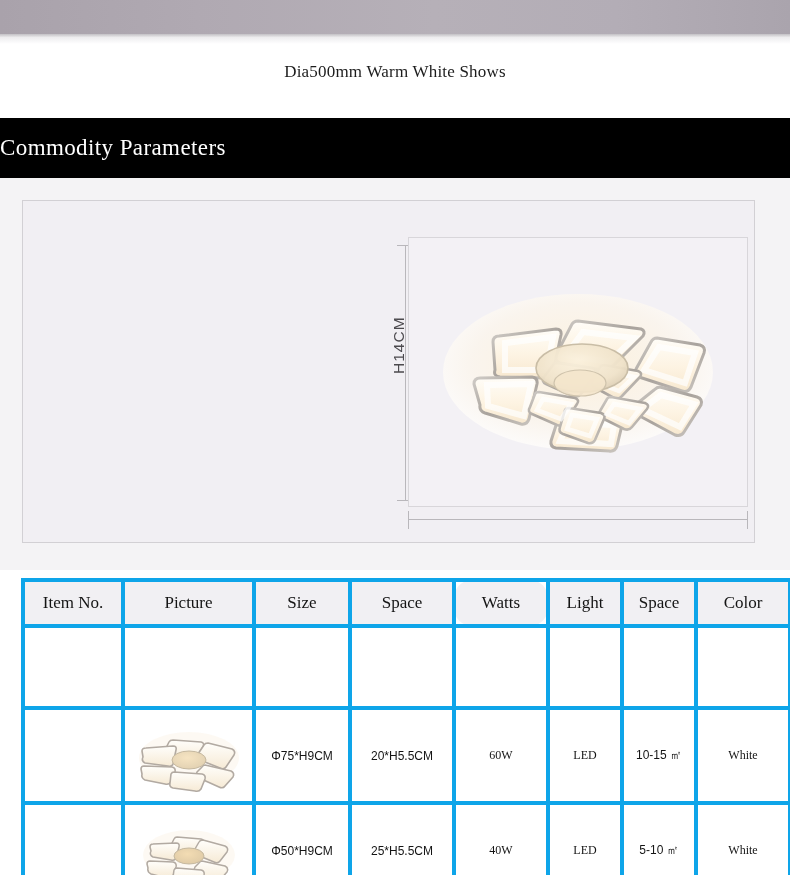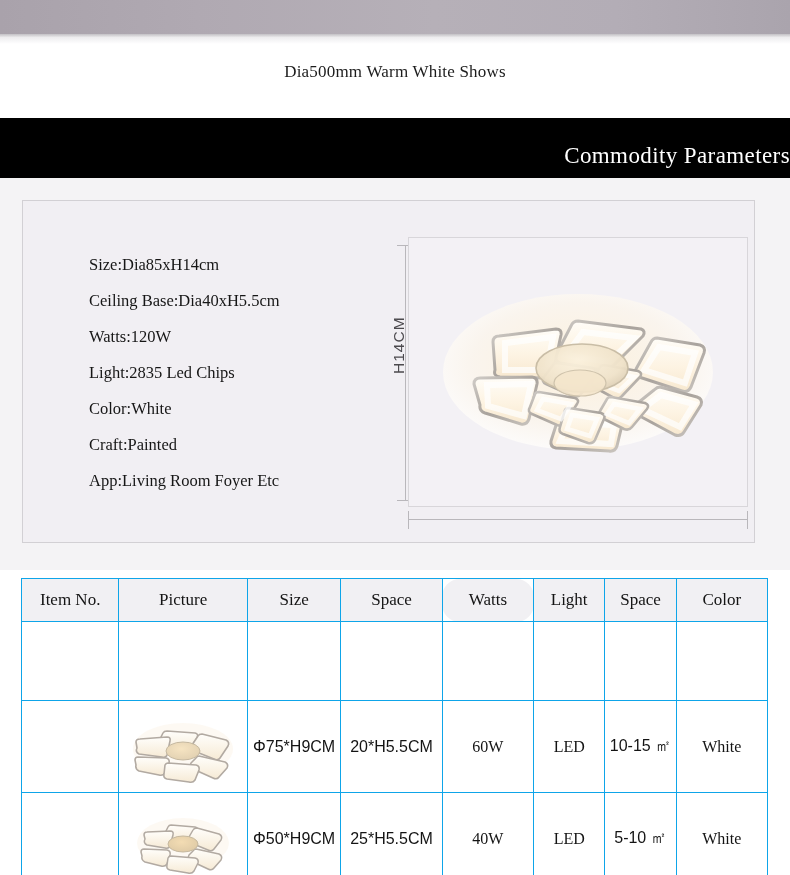--- a/index.html
+++ b/index.html
@@ -43,24 +43,24 @@
 
   
   .banner {
     position: absolute;
     left: 0; top: 118px;
     width: 790px; height: 60px;
     background: #000000;
   }
   .banner-title {
     position: absolute;
-    left: 0; top: 8px;
+    left: 0; top: 0;
     width: 790px; height: 60px;
     line-height: 60px;
-    text-align: right;
+    text-align: left;
     color: #ffffff;
     font-size: 23px;
     letter-spacing: .4px;
   }
 
   
   .params-panel {
     position: absolute;
     left: 0; top: 178px;
     width: 790px; height: 392px;
@@ -174,40 +174,40 @@
 
   
   .spec-table {
     position: absolute;
     left: 21px; top: 578px;
     width: 747px;
     border-collapse: collapse;
     table-layout: fixed;
   }
   .spec-table td, .spec-table th {
-    border: 1px solid #0ea5e9;
+    border: 4px solid #0ea5e9;
     text-align: center;
     vertical-align: middle;
     font-weight: normal;
     color: #141414;
   }
   .spec-table thead th {
     height: 40px;
     background: #f1f0f3;
     font-size: 17px;
   }
   .spec-table .head-pad td {
     height: 76px;
     border-top: none;
     background: #ffffff;
   }
   .spec-table tbody td {
     height: 89px;
     background: #ffffff;
-    font-size: 16px;
+    font-size: 12px;
   }
   .cell-itemno  { width: 94px; }
   .cell-picture { width: 125px; }
   .cell-size    { width: 90px; }
   .cell-base    { width: 98px; }
   .cell-watts   { width: 88px; border-radius: 18px; }
   .cell-light   { width: 68px; }
   .cell-space   { width: 68px; }
   .cell-color   { width: 88px; }
 
@@ -235,29 +235,20 @@
 
 <div class="headline">Dia500mm Warm White Shows</div>
 
 <div class="banner">
   <div class="banner-title">Commodity Parameters</div>
 </div>
 
 <div class="params-panel">
   <div class="params-box">
 
-    <div class="spec-list">
-      <div class="spec-item">Size:Dia85xH14cm</div>
-      <div class="spec-item">Ceiling Base:Dia40xH5.5cm</div>
-      <div class="spec-item">Watts:120W</div>
-      <div class="spec-item">Light:2835 Led Chips</div>
-      <div class="spec-item">Color:White</div>
-      <div class="spec-item">Craft:Painted</div>
-      <div class="spec-item">App:Living Room Foyer Etc</div>
-    </div>
 
     <div class="dim-v">
       <div class="dim-v-cap-top"></div>
       <div class="dim-v-line"></div>
       <div class="dim-v-cap-bot"></div>
       <div class="dim-v-label">H14CM</div>
     </div>
 
     <div class="product-area">
       <div class="product-frame"></div>

